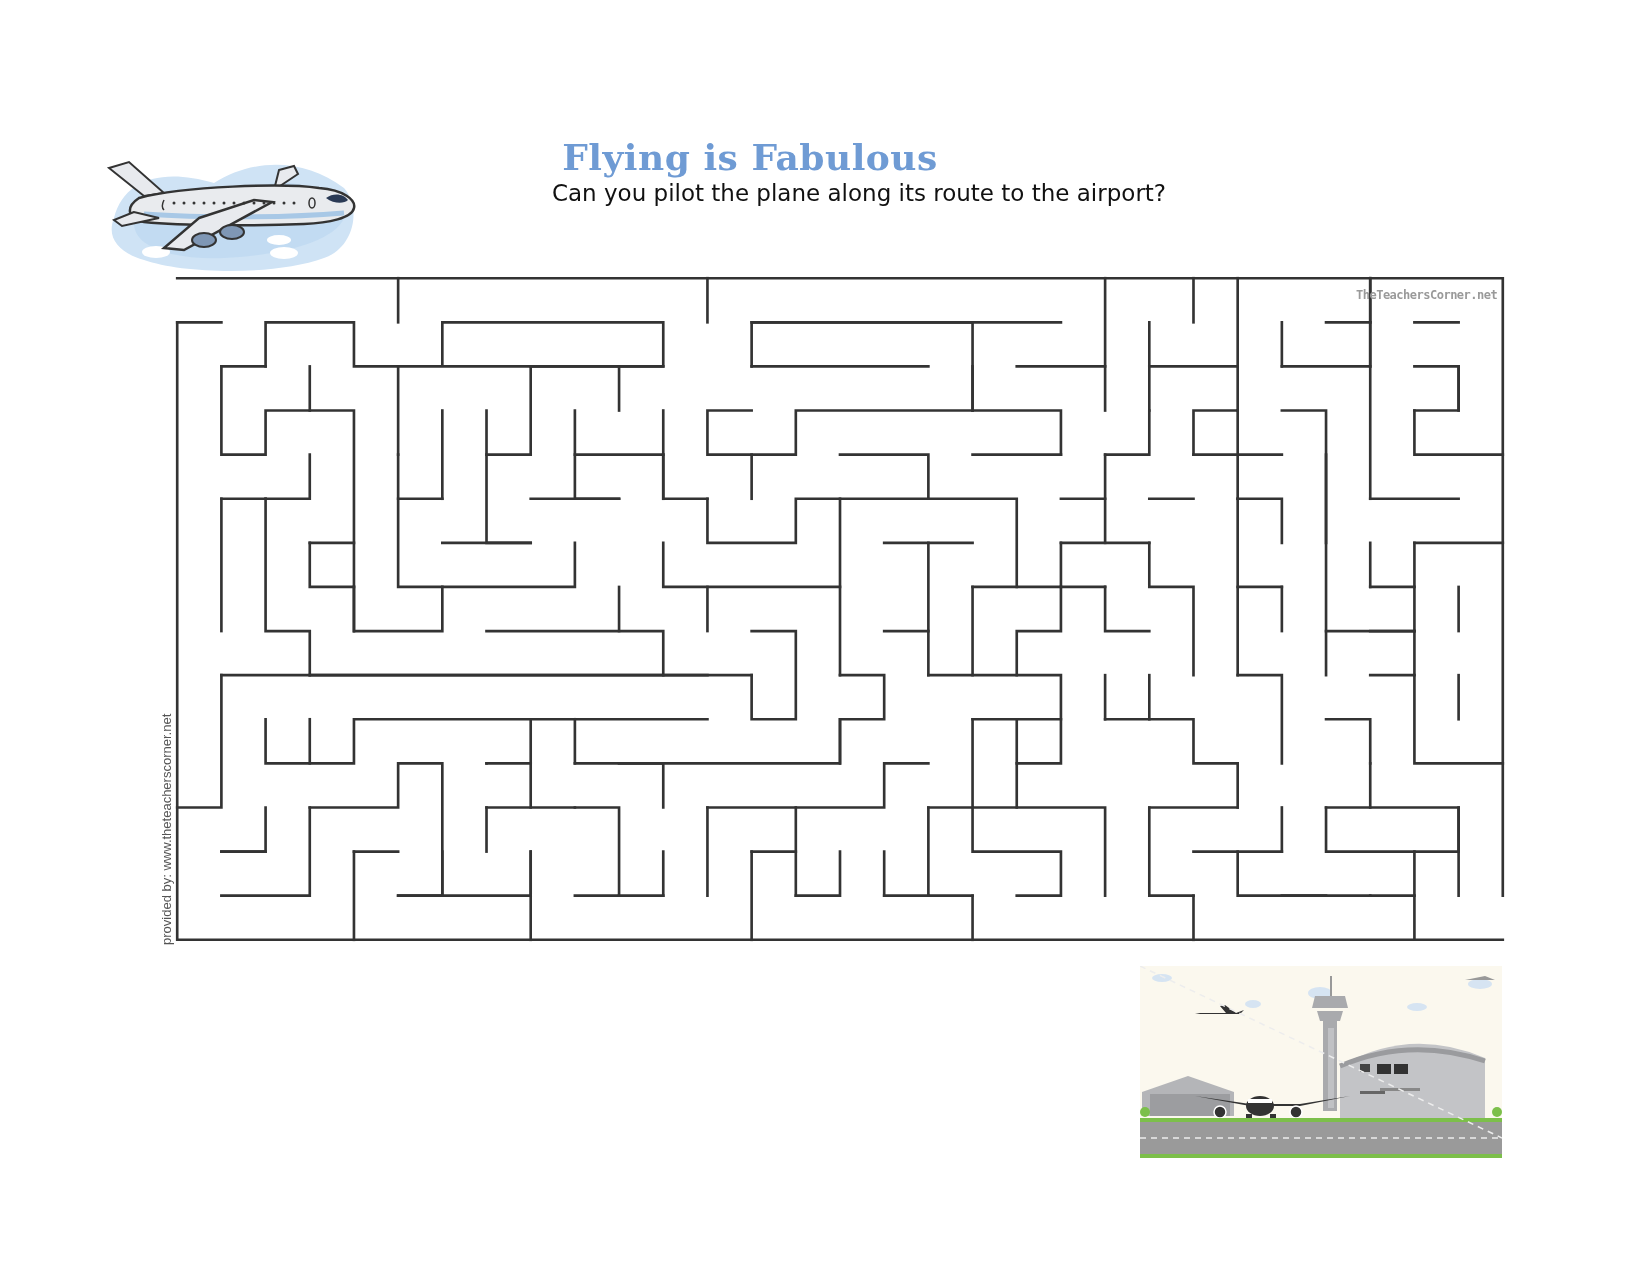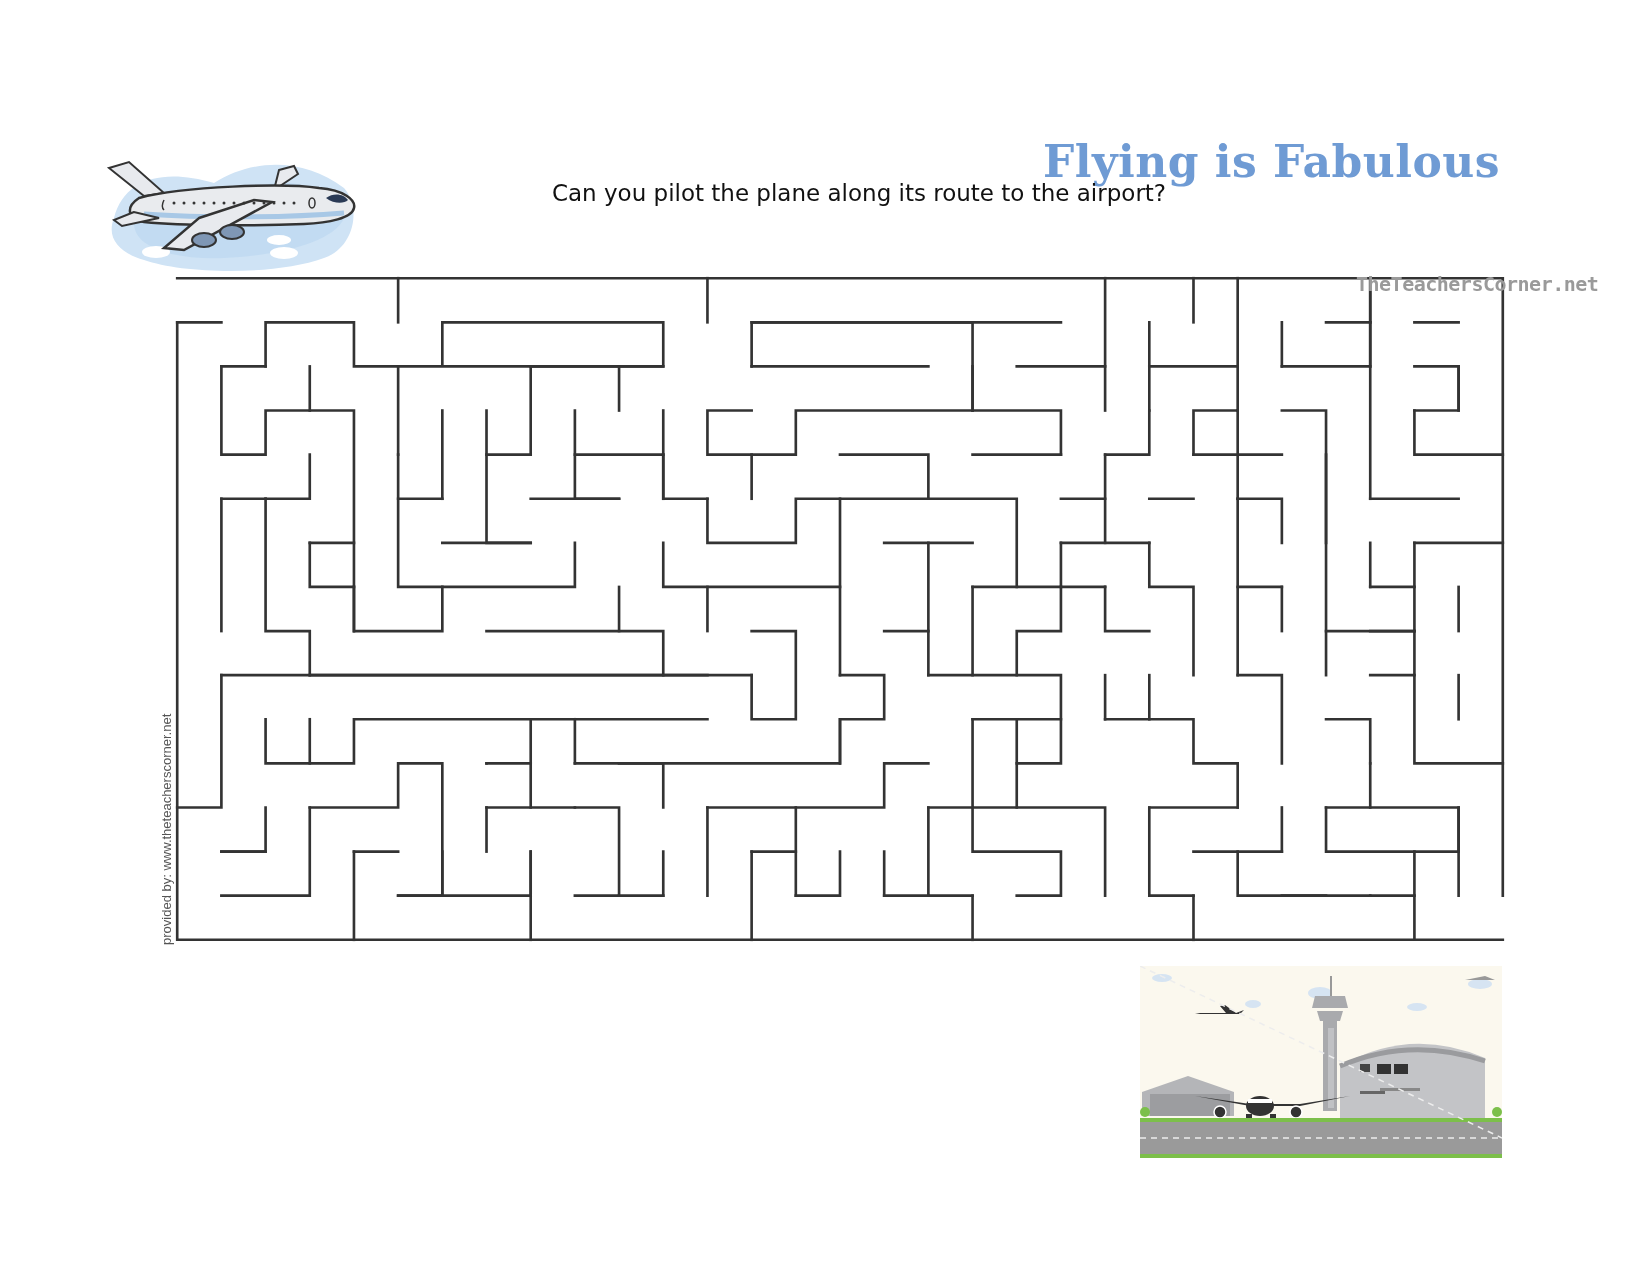--- a/index.html
+++ b/index.html
@@ -1,21 +1,21 @@
 <!DOCTYPE html>
 <html><head>
 <meta charset="utf-8">
 <style>
   html, body { margin: 0; padding: 0; background: #ffffff; }
   body { width: 1650px; height: 1275px; position: relative; overflow: hidden; font-family: "Liberation Sans", sans-serif; }
-  .page-title { position: absolute; left: 0; width: 1500px; top: 136px; text-align: right; font-family: "DejaVu Serif", serif; font-weight: bold; font-size: 44px; color: #6f9bd4; letter-spacing: 0.5px; }
+  .page-title { position: absolute; left: 0; width: 1500px; top: 136px; text-align: center; font-family: "DejaVu Serif", serif; font-weight: bold; font-size: 36px; color: #6f9bd4; letter-spacing: 0.5px; }
   .page-subtitle { position: absolute; left: 0; width: 1718px; top: 180px; text-align: center; font-family: "DejaVu Sans", sans-serif; font-size: 23px; color: #111; }
   .plane-clipart { position: absolute; left: 104px; top: 148px; width: 260px; height: 130px; }
   .maze { position: absolute; left: 175px; top: 276px; width: 1330px; height: 666px; }
-  .watermark { position: absolute; left: 1356px; top: 272px; font-family: "DejaVu Sans Mono", monospace; font-size: 20px; font-weight: bold; color: #9a9a9a; letter-spacing: -0.5px; }
+  .watermark { position: absolute; left: 1356px; top: 288px; font-family: "DejaVu Sans Mono", monospace; font-size: 12px; font-weight: bold; color: #9a9a9a; letter-spacing: -0.5px; }
   .vertical-credit { position: absolute; left: 159px; top: 945px; transform-origin: 0 0; transform: rotate(90deg) scale(-1,-1); font-family: "Liberation Sans", sans-serif; font-size: 13px; color: #555; white-space: nowrap; }
   .airport-clipart { position: absolute; left: 1140px; top: 966px; width: 362px; height: 192px; }
 </style>
 </head>
 <body>
 
 <div class="page-title">Flying is Fabulous</div>
 <div class="page-subtitle">Can you pilot the plane along its route to the airport?</div>
 
 <svg class="plane-clipart" viewBox="0 0 260 130">

